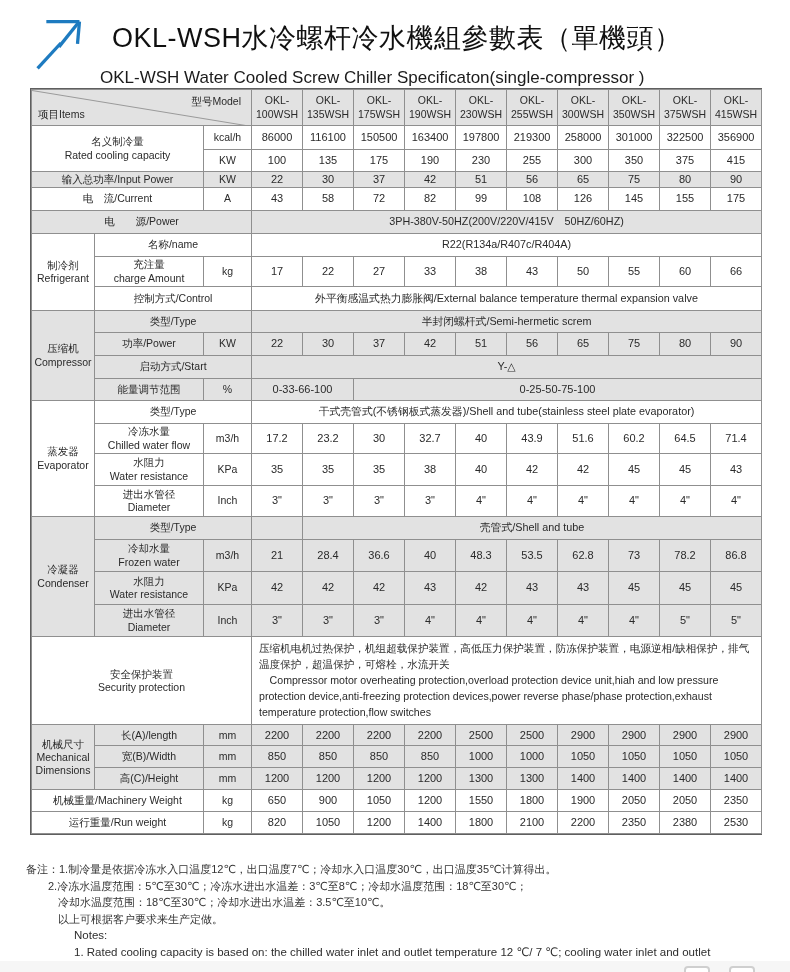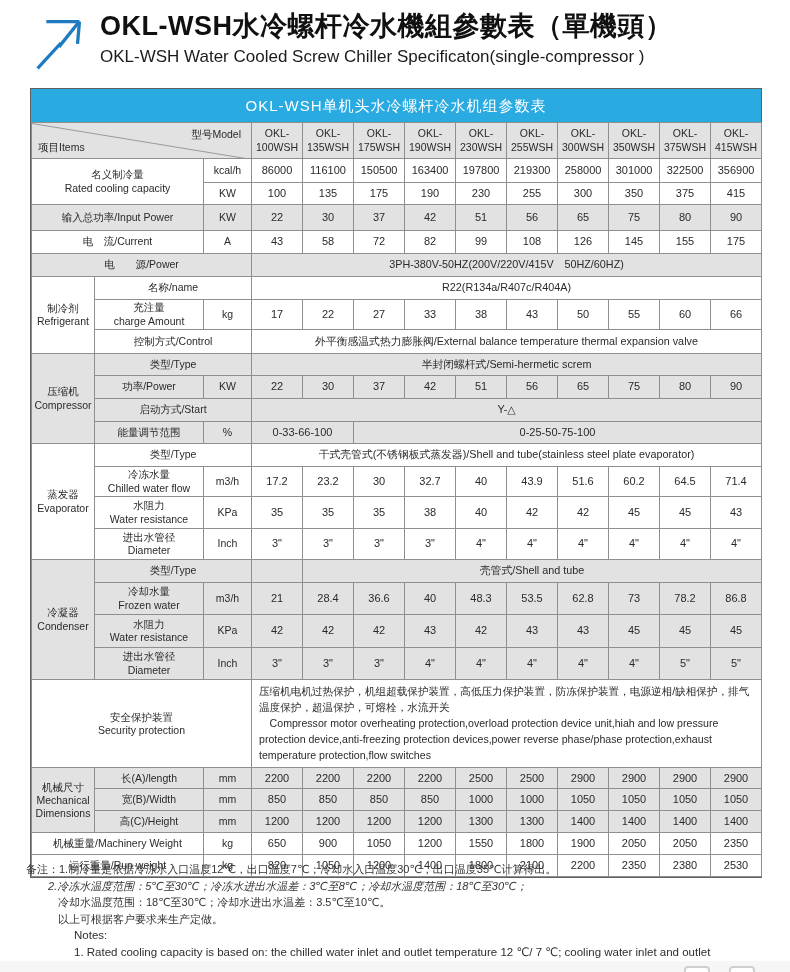--- a/index.html
+++ b/index.html
@@ -4,21 +4,21 @@
 <style>
   html,body{margin:0;padding:0;}
   body{
     width:790px;height:972px;position:relative;background:#ffffff;
     font-family:"Liberation Sans","DejaVu Sans",sans-serif;
     overflow:hidden;color:#222;
   }
   
   .logo{position:absolute;left:22px;top:6px;width:74px;height:74px;}
   .hdr{position:absolute;left:100px;top:8px;}
-  .hdr h1{margin:0;font-size:27px;font-weight:700;color:#101010;letter-spacing:0.5px;white-space:nowrap;text-align:right;}
+  .hdr h1{margin:12px;font-size:27px;font-weight:400;color:#101010;letter-spacing:0.5px;white-space:nowrap;text-align:right;}
   .hdr .sub{margin-top:3px;font-size:17px;color:#1b1b1b;white-space:nowrap;}
   
   .twrap{position:absolute;left:30px;top:88px;width:730px;border:1px solid #5f5f5f;}
   .caption{height:33px;line-height:33px;background:#29abe2;color:#ffffff;
     font-size:15px;text-align:center;letter-spacing:1px;font-weight:500;}
   table{border-collapse:collapse;table-layout:fixed;width:730px;}
   td{border:1px solid #8f8f8f;text-align:center;vertical-align:middle;
      font-size:11px;color:#2a2a2a;padding:0 2px;line-height:1.25;overflow:hidden;}
   tr.g td{background:#e2e2e2;}
   tr.w td{background:#ffffff;}
@@ -26,21 +26,21 @@
   td.lb,td.gp,td.un,td.mh{white-space:pre-line;font-size:10.5px;}
   td.sp{font-size:10.8px;}
   td.sec-txt{text-align:left;white-space:pre-line;font-size:10.6px;line-height:1.5;padding:4px 7px;}
   td.diag{position:relative;padding:0;}
   td.diag .dline{position:absolute;left:0;top:0;width:224px;height:1px;background:#9a9a9a;
      transform-origin:0 0;transform:rotate(9.3deg);display:block;}
   td.diag .citems{position:absolute;left:6px;bottom:4px;font-size:10.5px;}
   td.diag .cmodel{position:absolute;right:10px;top:5px;font-size:10.5px;}
   
   .notes{position:absolute;left:26px;top:861px;width:745px;font-size:11px;line-height:16.5px;color:#333;}
-  .note.ind1{padding-left:22px;font-style:italic;}
+  .note.ind1{padding-left:22px;}
   .note.ind2{padding-left:32px;}
   .note.en{font-size:11.5px;color:#2e2e2e;padding-left:48px;}
   
   .bstrip{position:absolute;left:0;top:961px;width:790px;height:11px;background:#f6f6f6;}
   .fshape{position:absolute;top:966px;width:22px;height:16px;border:2px solid #cfcfcf;
      border-radius:4px;background:#ffffff;}
   .fs1{left:684px;} .fs2{left:729px;}
 </style>
 </head>
 <body>
@@ -55,21 +55,20 @@
     </g>
   </svg>
 </div>
 
 <div class="hdr">
   <h1>OKL-WSH水冷螺杆冷水機組參數表（單機頭）</h1>
   <div class="sub">OKL-WSH Water Cooled Screw Chiller Specificaton(single-compressor )</div>
 </div>
 
 <div class="twrap">
-  <div class="caption">OKL-WSH单机头水冷螺杆冷水机组参数表</div>
   <table>
     <colgroup>
       <col style="width:63px">
         <col style="width:109px">
         <col style="width:48px">
       <col style="width:51px">
         <col style="width:51px">
         <col style="width:51px">
         <col style="width:51px">
         <col style="width:51px">
@@ -128,21 +127,21 @@
           <td>135</td>
           <td>175</td>
           <td>190</td>
           <td>230</td>
           <td>255</td>
           <td>300</td>
           <td>350</td>
           <td>375</td>
           <td>415</td>
         </tr>
-        <tr class="g" style="height: 26px;">
+        <tr class="g" style="height: 16px;">
           <td colspan="2" class="lb">输入总功率/Input Power</td>
           <td class="un">KW</td>
           <td>22</td>
           <td>30</td>
           <td>37</td>
           <td>42</td>
           <td>51</td>
           <td>56</td>
           <td>65</td>
           <td>75</td>

